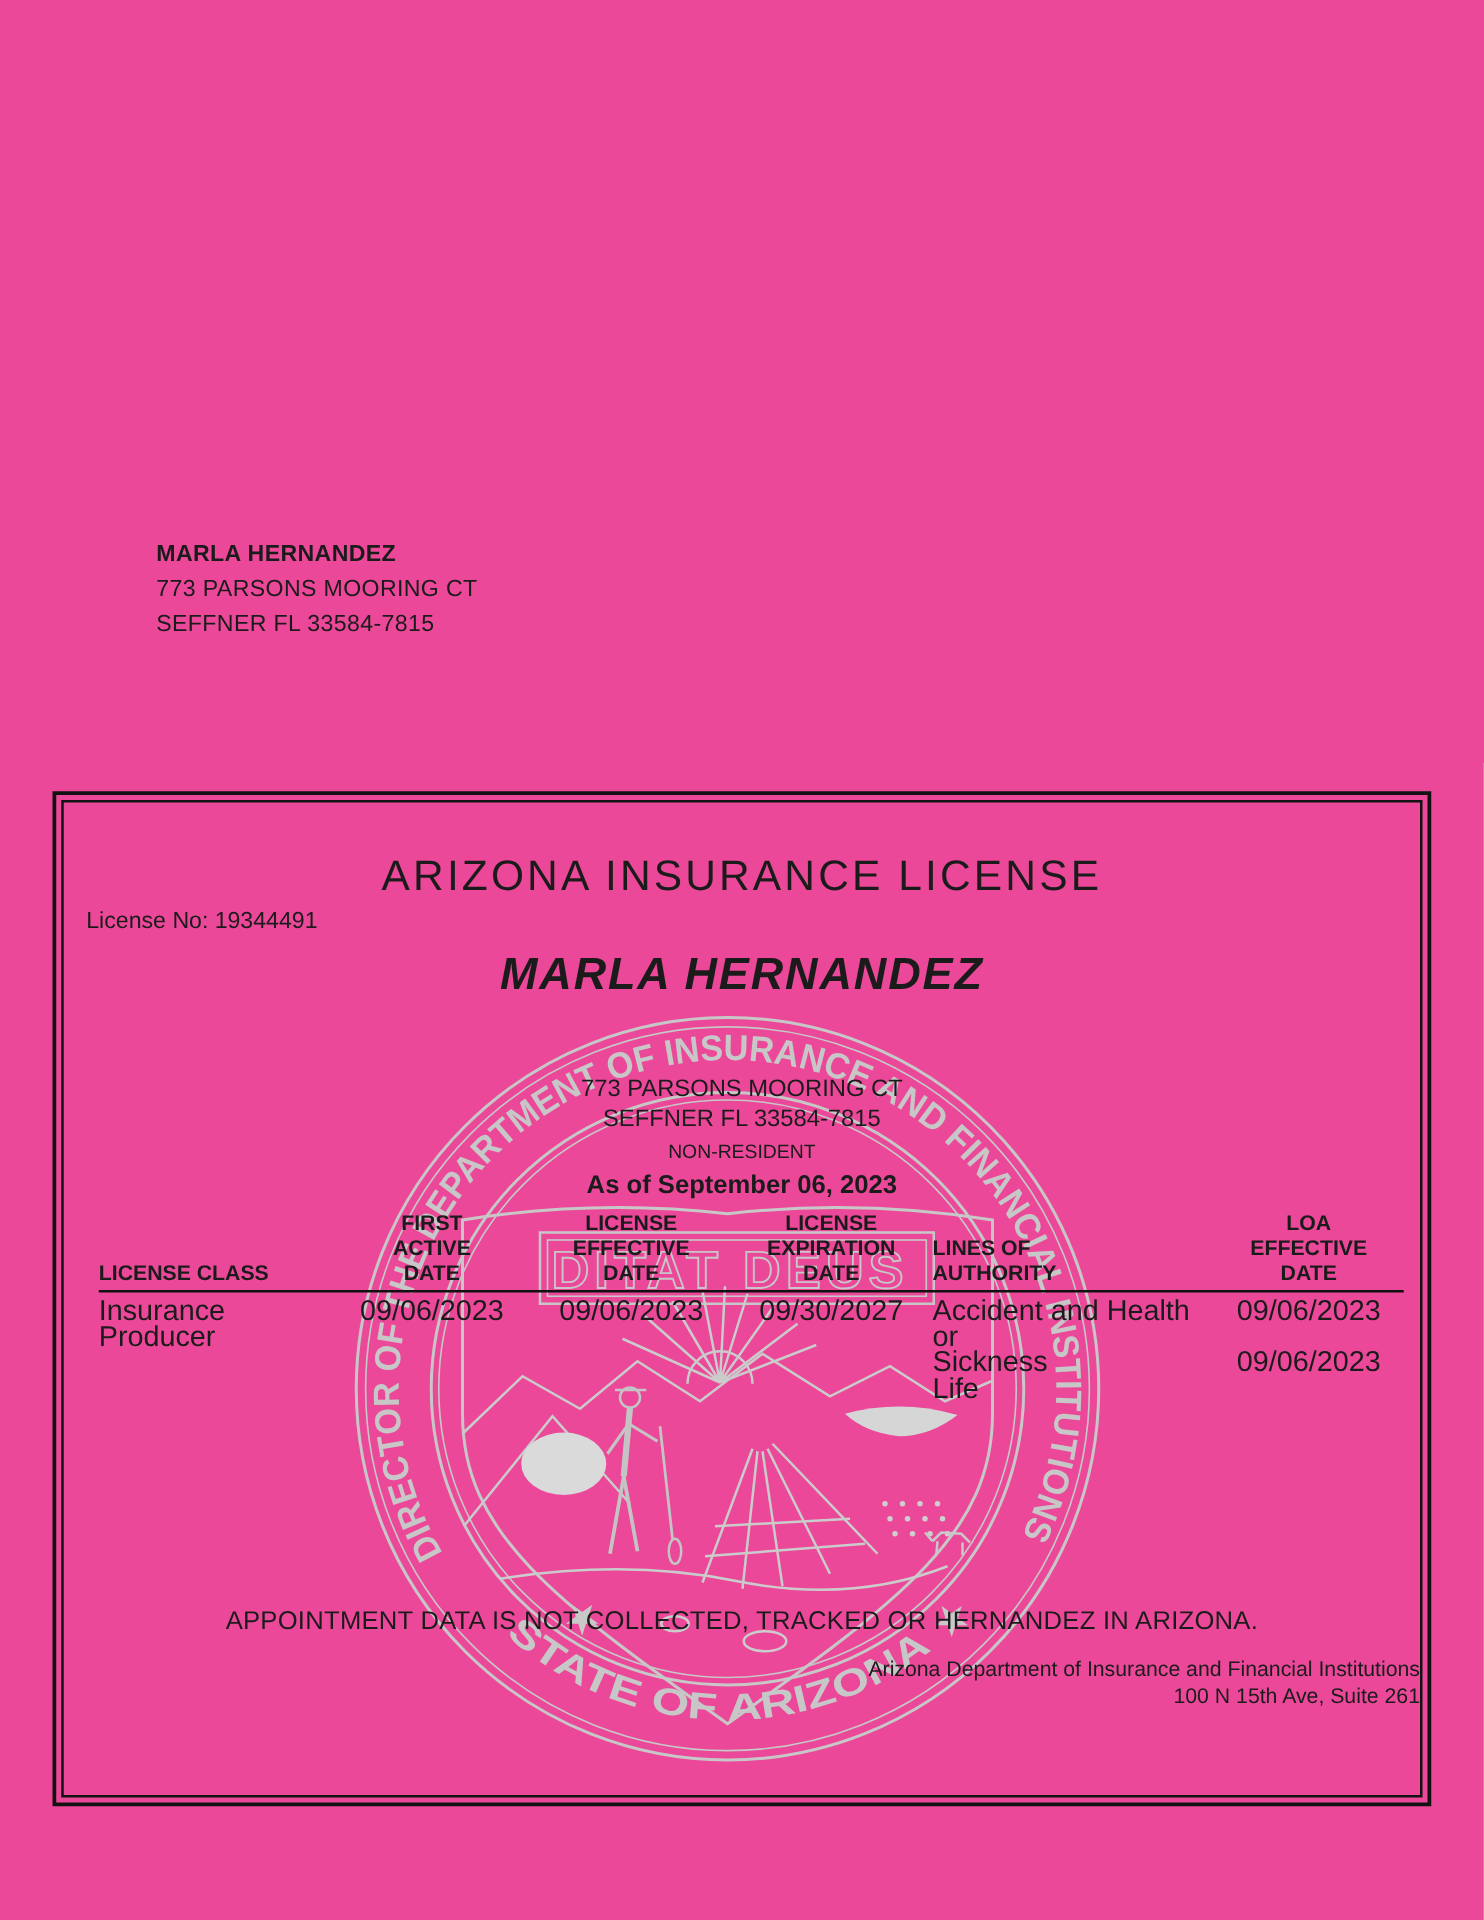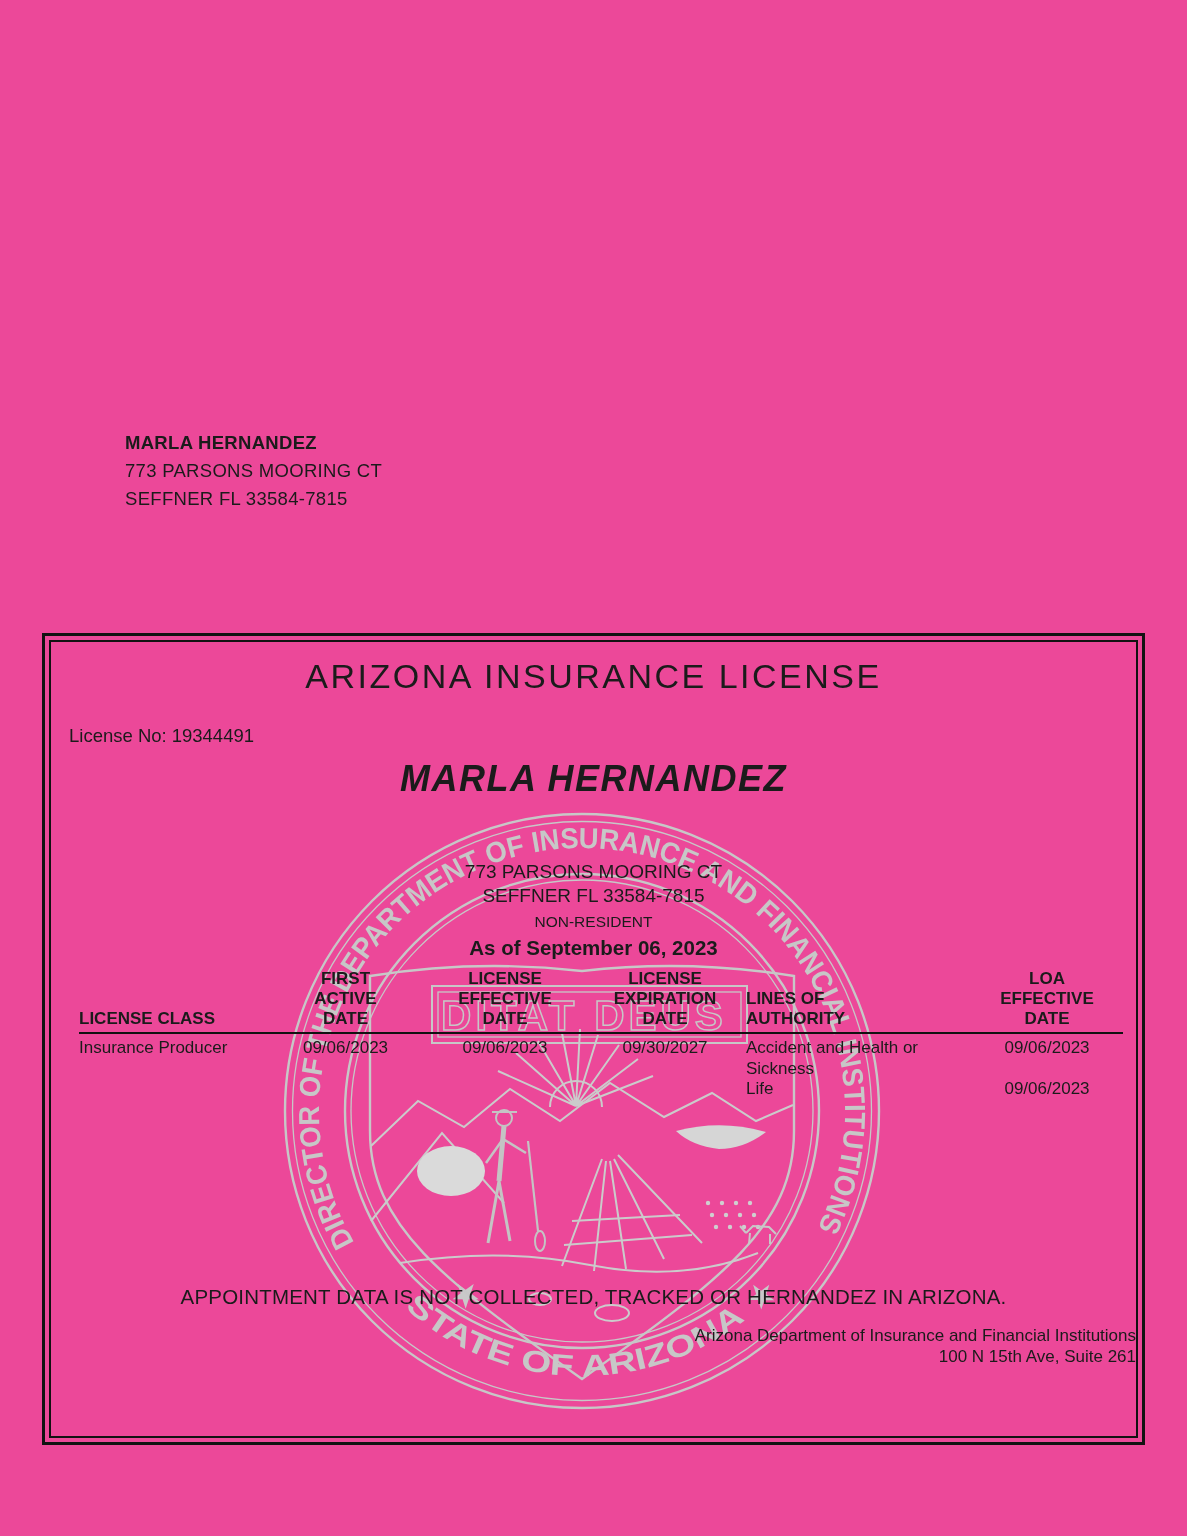--- a/index.html
+++ b/index.html
@@ -14,36 +14,36 @@
   .recipient .r-name { font-weight:bold; }
 
   
   .cert-outer { position:absolute; left:42px; top:633px; width:1103px; height:812px;
                 border:3px solid #121212; padding:4px; background:transparent; }
   .cert-inner { position:relative; width:100%; height:100%; border:2px solid #121212; }
 
   .center { left:0; right:0; text-align:center; }
   .abs { position:absolute; }
 
-  .title      { top:15px;  font-size:34px; letter-spacing:2.5px; white-space:nowrap; }
+  .title      { top:40px;  font-size:34px; letter-spacing:2.5px; white-space:nowrap; }
   .license-no { left:18px; top:83px; font-size:18.5px; }
   .license-no .ln-val { margin-left:5px; }
   .licensee   { top:116px; font-size:36px; font-weight:bold; font-style:italic; letter-spacing:1.5px; white-space:nowrap; }
   .addr1      { top:219px; font-size:19px; }
   .addr2      { top:243px; font-size:19px; }
   .residency  { top:271px; font-size:15.5px; font-weight:normal; }
   .asof       { top:294px; font-size:20.5px; font-weight:bold; }
 
   
   .tbl { position:absolute; left:28px; top:327px; width:1044px; }
   .trow { display:grid; grid-template-columns:187px 159px 160px 160px 226px 152px; }
   .thead { align-items:end; border-bottom:2px solid #111; padding-bottom:3px; }
   .th { font-weight:bold; font-size:17px; line-height:20px; }
   .tbody { padding-top:4px; }
-  .td { font-size:17px; line-height:20.5px; }
+  .td { font-size:23px; line-height:20.5px; }
   .ctr { text-align:center; }
   .c5pad { padding-left:1px; }
   .sp { height:20.5px; }
 
   .notice { top:643px; font-size:20.5px; letter-spacing:.2px; white-space:nowrap; }
   .issuer { top:684px; font-size:17px; line-height:20.5px;text-align:right; }
 
   
   .seal { position:absolute; left:221px; top:159px; width:620px; height:620px; z-index:0; }
   .fg { position:relative; z-index:1; }

